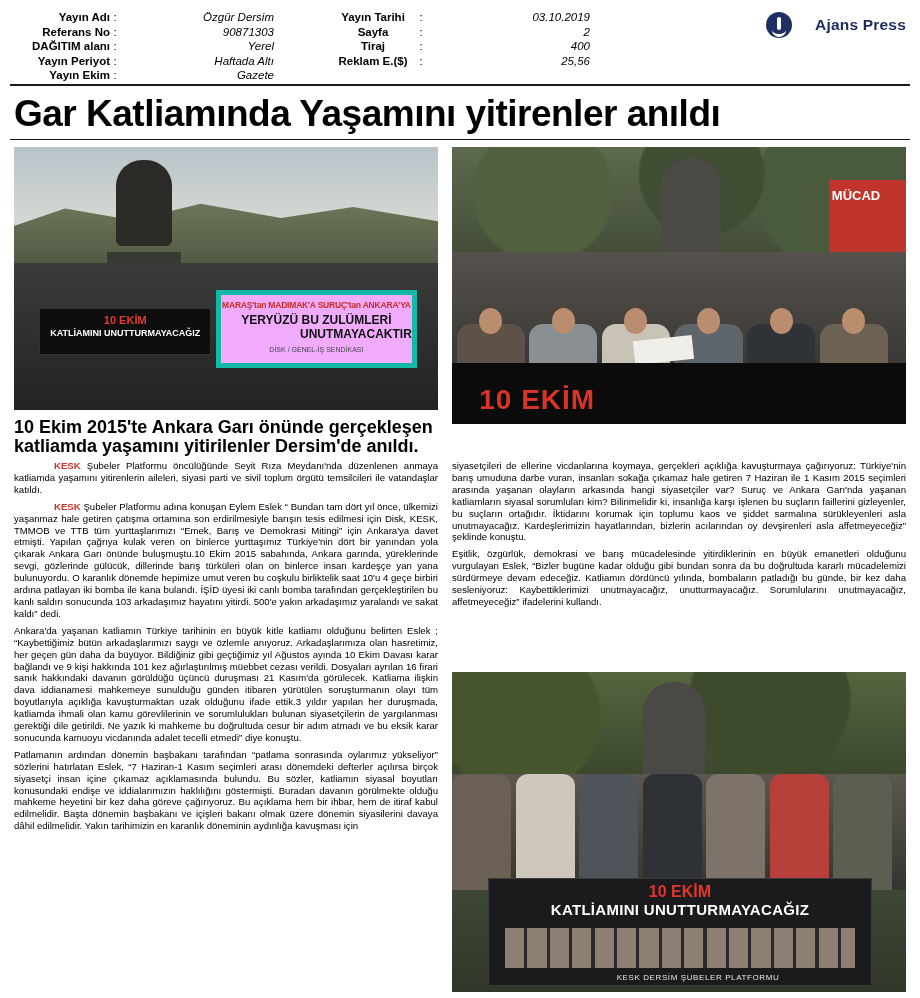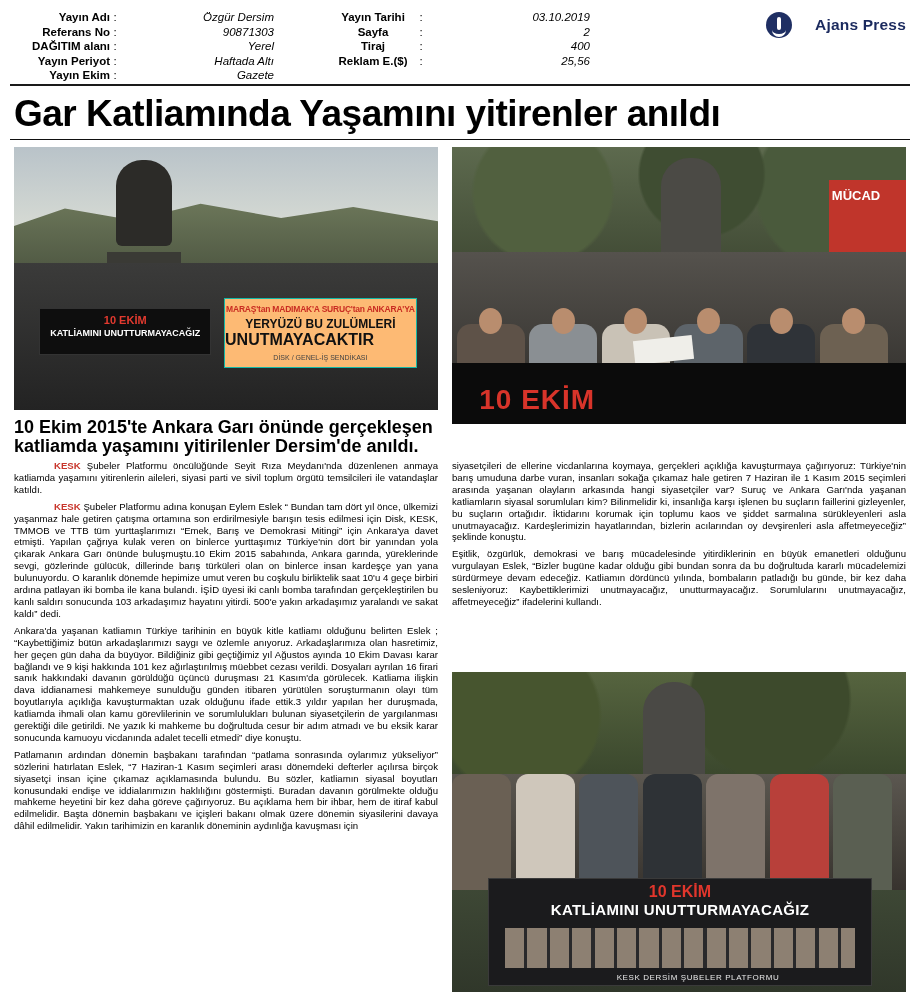--- a/index.html
+++ b/index.html
@@ -67,24 +67,24 @@
     clip-path:polygon(0 40%,12% 18%,28% 33%,44% 12%,63% 30%,80% 16%,100% 34%,100% 100%,0 100%);}
   .ph1 .statue{position:absolute;left:24%;top:5%;width:56px;height:86px;
     background:#2c2b28;border-radius:26px 26px 6px 6px;}
   .ph1 .statue-base{position:absolute;left:22%;top:40%;width:74px;height:26px;background:#3a3a35;}
   .ph1 .crowd{position:absolute;left:0;bottom:0;width:100%;height:56%;
     background:linear-gradient(#3b3b3a,#232323);}
   .ph1 .banner{position:absolute;left:6%;bottom:21%;width:40%;height:17%;
     background:#0e0e0e;border:1px solid #333;}
   .ph1 .banner .t1{color:#e23a2f;font-weight:bold;font-size:11px;text-align:center;margin-top:5px;}
   .ph1 .banner .t2{color:#fff;font-weight:bold;font-size:9px;text-align:center;margin-top:2px;}
-  .ph1 .banner2{position:absolute;right:5%;bottom:16%;width:45%;height:26%;background:#fdba74;border:1px solid #14b8a6;}
+  .ph1 .banner2{position:absolute;right:5%;bottom:16%;width:45%;height:26%;background:#f0abfc;border:5px solid #14b8a6;}
   .ph1 .banner2 .b1{color:#c92c22;font-weight:bold;font-size:8.5px;text-align:center;margin-top:5px;letter-spacing:-.2px;}
   .ph1 .banner2 .b2{color:#111;font-weight:bold;font-size:12px;text-align:center;margin-top:3px;}
-  .ph1 .banner2 .b3{color:#111;font-weight:bold;font-size:16px;text-align:left;}
+  .ph1 .banner2 .b3{color:#111;font-weight:bold;font-size:12px;text-align:right;}
   .ph1 .banner2 .b4{color:#444;font-size:7px;text-align:center;margin-top:5px;}
 
   
   .ph2{background:linear-gradient(#4d5a46,#2a2f26);}
   .ph2 .trees{position:absolute;left:0;top:0;width:100%;height:55%;
     background:radial-gradient(circle at 20% 30%, #51603f 0 18%, transparent 19%),
                radial-gradient(circle at 55% 18%, #3f4d32 0 22%, transparent 23%),
                radial-gradient(circle at 85% 28%, #4a5a3c 0 20%, transparent 21%),
                linear-gradient(#5d6a4e,#39422e);}
   .ph2 .stat{position:absolute;left:46%;top:4%;width:60px;height:120px;background:#4b4a45;border-radius:28px 28px 0 0;}

